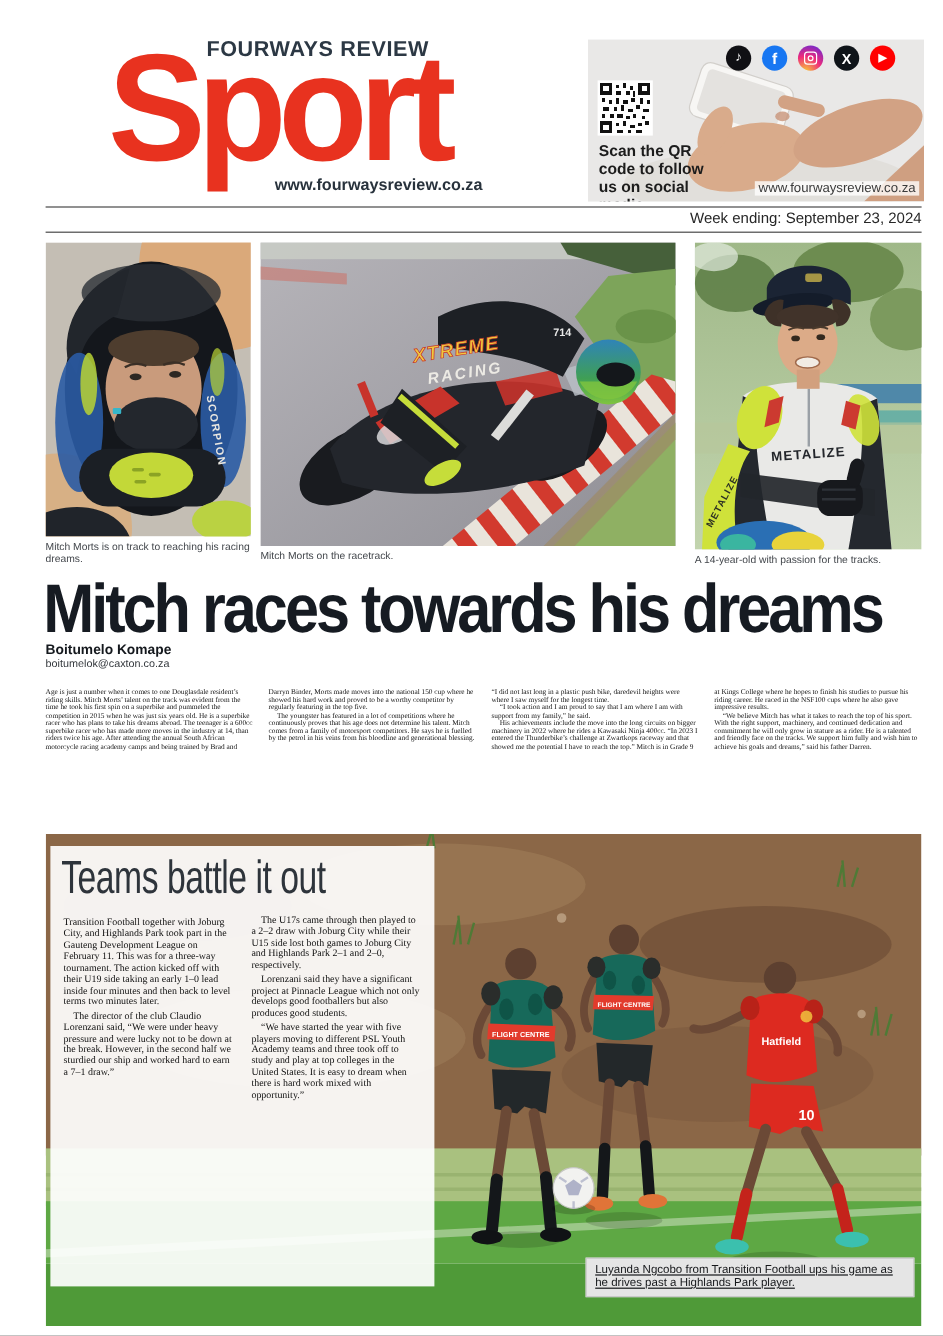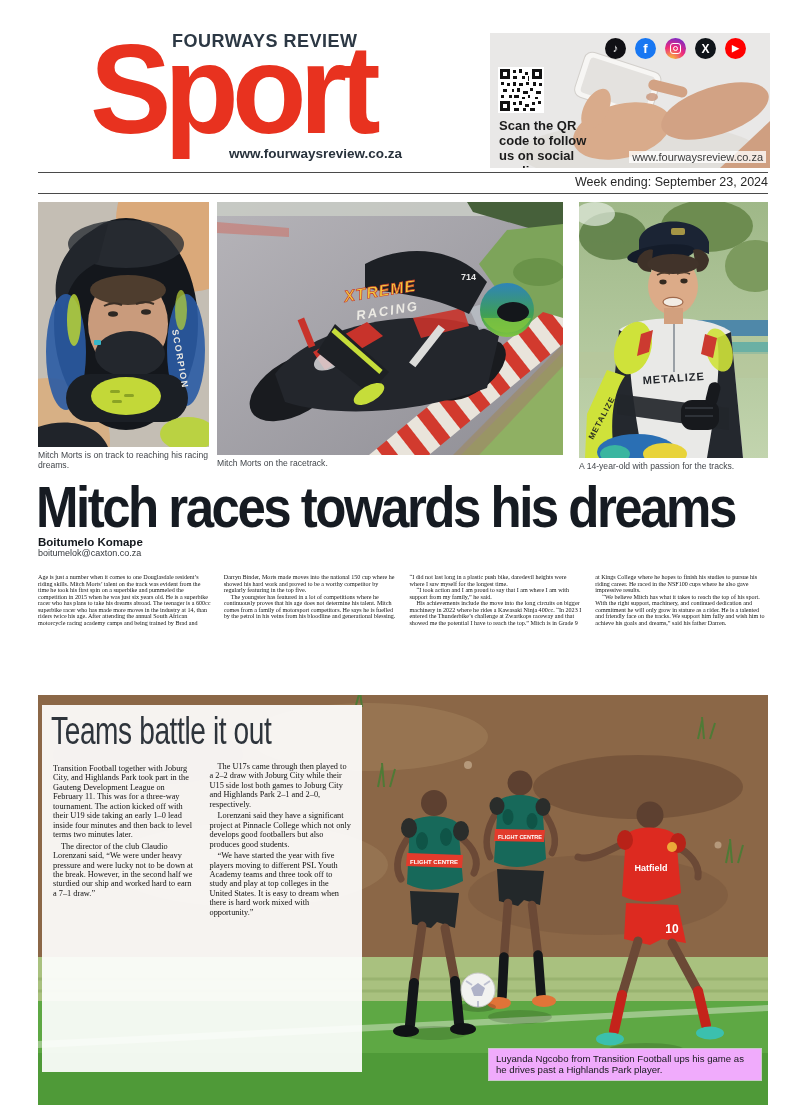--- a/index.html
+++ b/index.html
@@ -54,22 +54,22 @@
   .soccer{position:absolute;left:38px;top:695px;width:730px;height:410px;overflow:hidden;}
   .soccer svg.sphoto{position:absolute;inset:0;}
   .teams-panel{position:absolute;left:4px;top:10px;width:320px;height:367px;background:rgba(255,255,255,.92);
                box-sizing:border-box;padding:7px 9px;}
   .teams-h{font-weight:normal;font-size:36px;line-height:1;margin:0;color:#2e343b;letter-spacing:-.5px;
            transform:scaleX(.78) scaleY(1.08);transform-origin:top left;white-space:nowrap;}
   .teams-cols{margin-top:14px;height:306px;column-count:2;column-gap:11px;
               font-family:"Liberation Serif",serif;font-size:8.3px;line-height:9.45px;color:#101010;}
   .teams-cols p{margin:2px;}
   .teams-cols p + p{text-indent:8px;}
-  .soccer-cap{position:absolute;right:6px;bottom:24px;width:258px;background:#f0abfc;border:1px solid #c9c9c9;
-              padding:4px 7px;font-size:9.6px;line-height:11.6px;color:#16181b;}
+  .soccer-cap{position:absolute;right:6px;bottom:24px;width:258px;background:#e5e5e5;border:1px solid #c9c9c9;
+              padding:4px 7px;font-size:9.6px;line-height:11.6px;color:#16181b;text-decoration:underline;}
 </style>
 </head>
 <body>
 
 <div class="page">
 
   <header>
     <div class="logo">
       <div class="kicker">FOURWAYS REVIEW</div>
       <div class="sport">Sport</div>
@@ -411,21 +411,21 @@
         <path d="M428,286 l6,4 M452,286 l-6,4 M440,312 l0,-6" stroke="#8a8fb2" stroke-width="2" opacity=".5"></path>
       </g>
     </svg>
 
     <div class="teams-panel">
       <h2 class="teams-h">Teams battle it out</h2>
       <div class="teams-cols">
           <p>Transition Football together with Joburg City, and Highlands Park took part in the Gauteng Development League on February 11. This was for a three-way tournament. The action kicked off with their U19 side taking an early 1–0 lead inside four minutes and then back to level terms two minutes later.</p>
           <p>The director of the club Claudio Lorenzani said, “We were under heavy pressure and were lucky not to be down at the break. However, in the second half we sturdied our ship and worked hard to earn a 7–1 draw.”</p>
           <p>The U17s came through then played to a 2–2 draw with Joburg City while their U15 side lost both games to Joburg City and Highlands Park 2–1 and 2–0, respectively.</p>
-          <p>Lorenzani said they have a significant project at Pinnacle College which not only develops good footballers but also produces good students.</p>
+          <p>Lorenzani said they have a significant project at Pinnacle League which not only develops good footballers but also produces good students.</p>
           <p>“We have started the year with five players moving to different PSL Youth Academy teams and three took off to study and play at top colleges in the United States. It is easy to dream when there is hard work mixed with opportunity.”</p>
         </div>
     </div>
 
     <div class="soccer-cap">Luyanda Ngcobo from Transition Football ups his game as he drives past a Highlands Park player.</div>
   </section>
 
 </div>
 
 </body></html>

